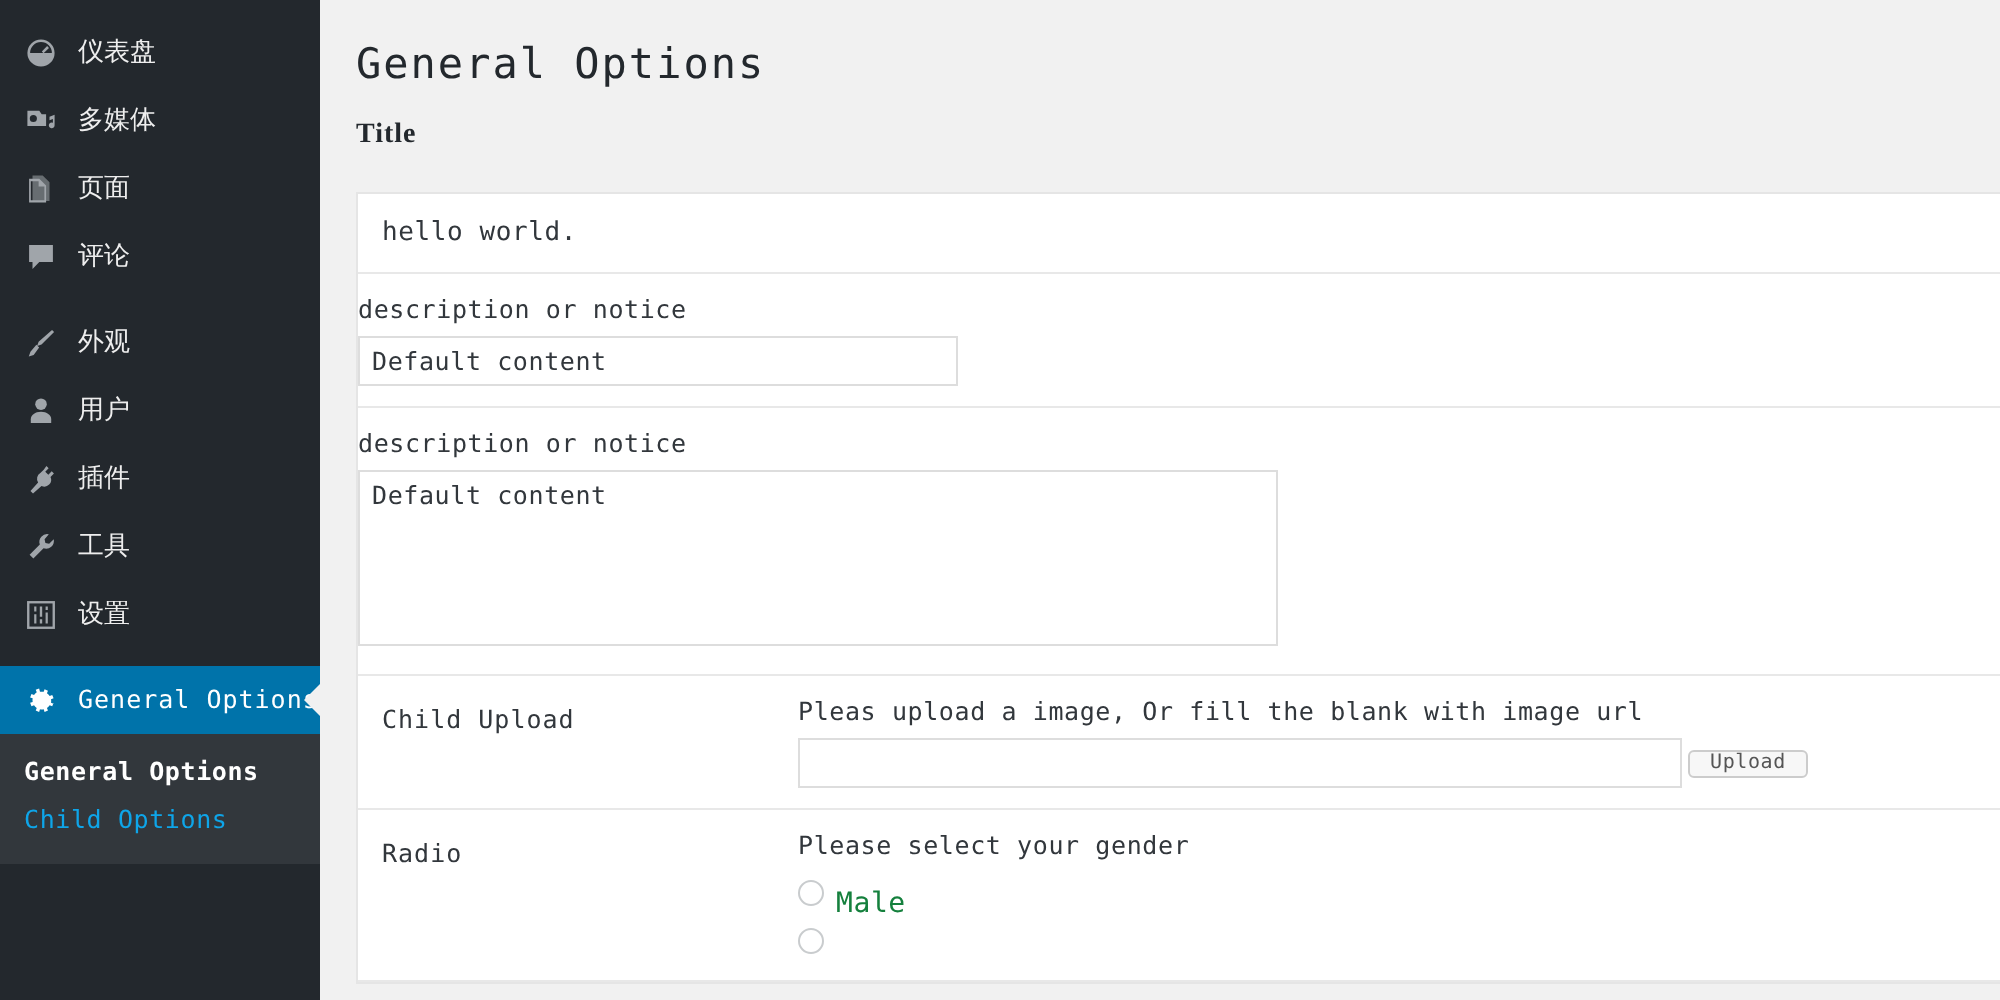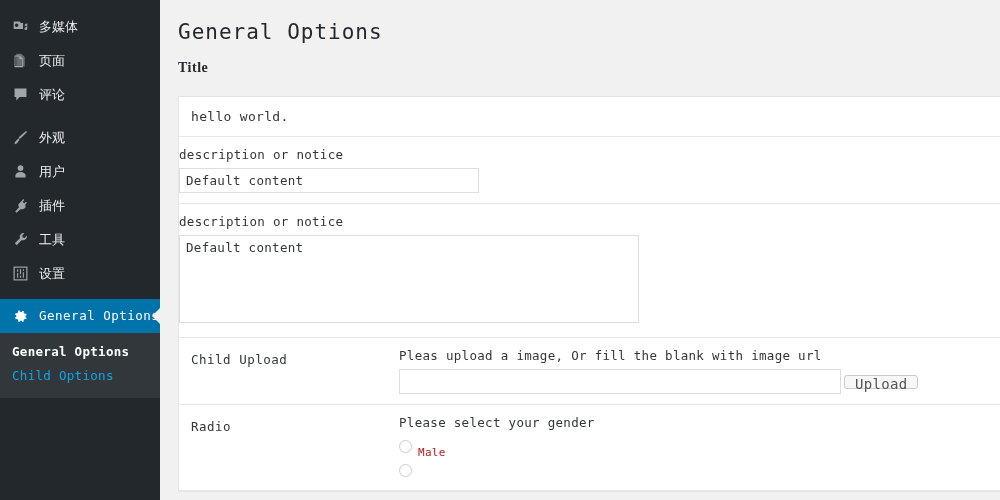--- a/index.html
+++ b/index.html
@@ -164,21 +164,21 @@
     font-size:12.5px;
     font-family:"DejaVu Sans Mono","Liberation Mono",monospace;
     border:1px solid #ddd;
     background:#fff;
     outline:none;
   }
   button.btn {
     margin-left:3px;
     height:14px;
     padding:0 10px;
-    font-size:14px;
+    font-size:10px;
     font-family:"DejaVu Sans Mono","Liberation Mono",monospace;
     color:#555;
     background:#f7f7f7;
     border:1px solid #ccc;
     border-radius:3px;
     letter-spacing:0.3px;
     cursor:pointer;
   }
   .radio-line {
     display:flex; align-items:center;
@@ -187,35 +187,43 @@
   }
   .radio-dot {
     width:13px; height:13px;
     flex:0 0 13px;
     border:1px solid #c9ccce;
     border-radius:50%;
     background:#fff;
     margin-right:6px;
   }
   .radio-label {
-    font-size:11px;
-    color:#b91c1c;
+    font-size:14px;
+    color:#15803d;
     letter-spacing:0.3px;
     margin-top:12px;
   }
 </style>
 </head>
 <body>
 
 <div id="app">
 
   <div id="sidebar">
 
     <div class="menu-sep"></div>
 
+    <div class="menu-item">
+      <span class="mi-icon">
+        <svg width="17" height="17" viewBox="0 0 20 20" fill="currentColor">
+          <path d="M10 2a8 8 0 100 16 8 8 0 000-16zm0 1.6a6.4 6.4 0 016.4 6.4H3.6A6.4 6.4 0 0110 3.6zm3.6 2.3l-3.1 3.2 1 1 3.2-3.1-1.1-1.1z"></path>
+        </svg>
+      </span>
+      <span class="mi-label">仪表盘</span>
+    </div>
 
 
     <div class="menu-item">
       <span class="mi-icon">
         <svg width="17" height="17" viewBox="0 0 20 20" fill="currentColor">
           <path d="M2 4h7l1.4 2H13v7H2V4zm3.5 2.4A2.1 2.1 0 107.6 8.5 2.1 2.1 0 005.5 6.4z"></path>
           <path d="M15 7.5l3-1.2v6.2a1.7 1.7 0 11-1-1.5V8.8l-2 .8V7.5z"></path>
         </svg>
       </span>
       <span class="mi-label">多媒体</span>

